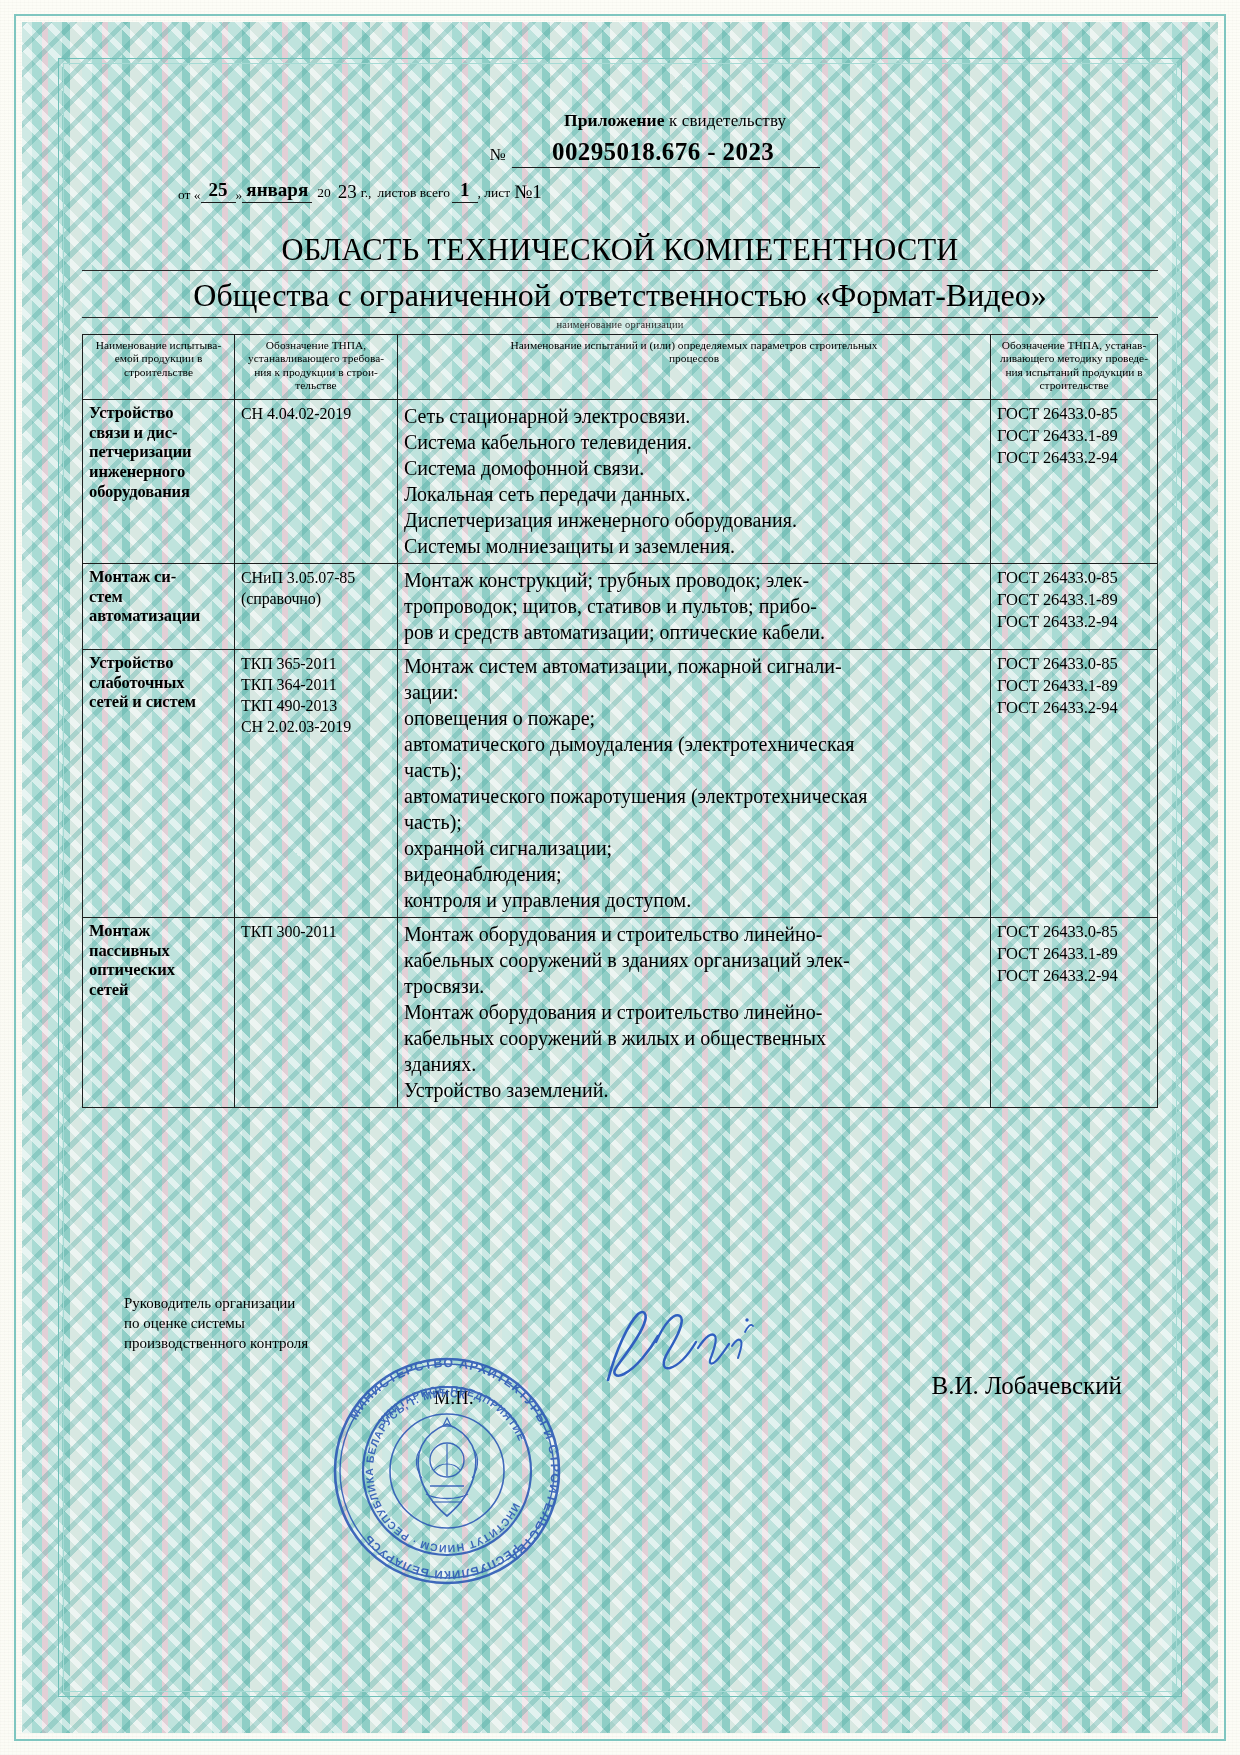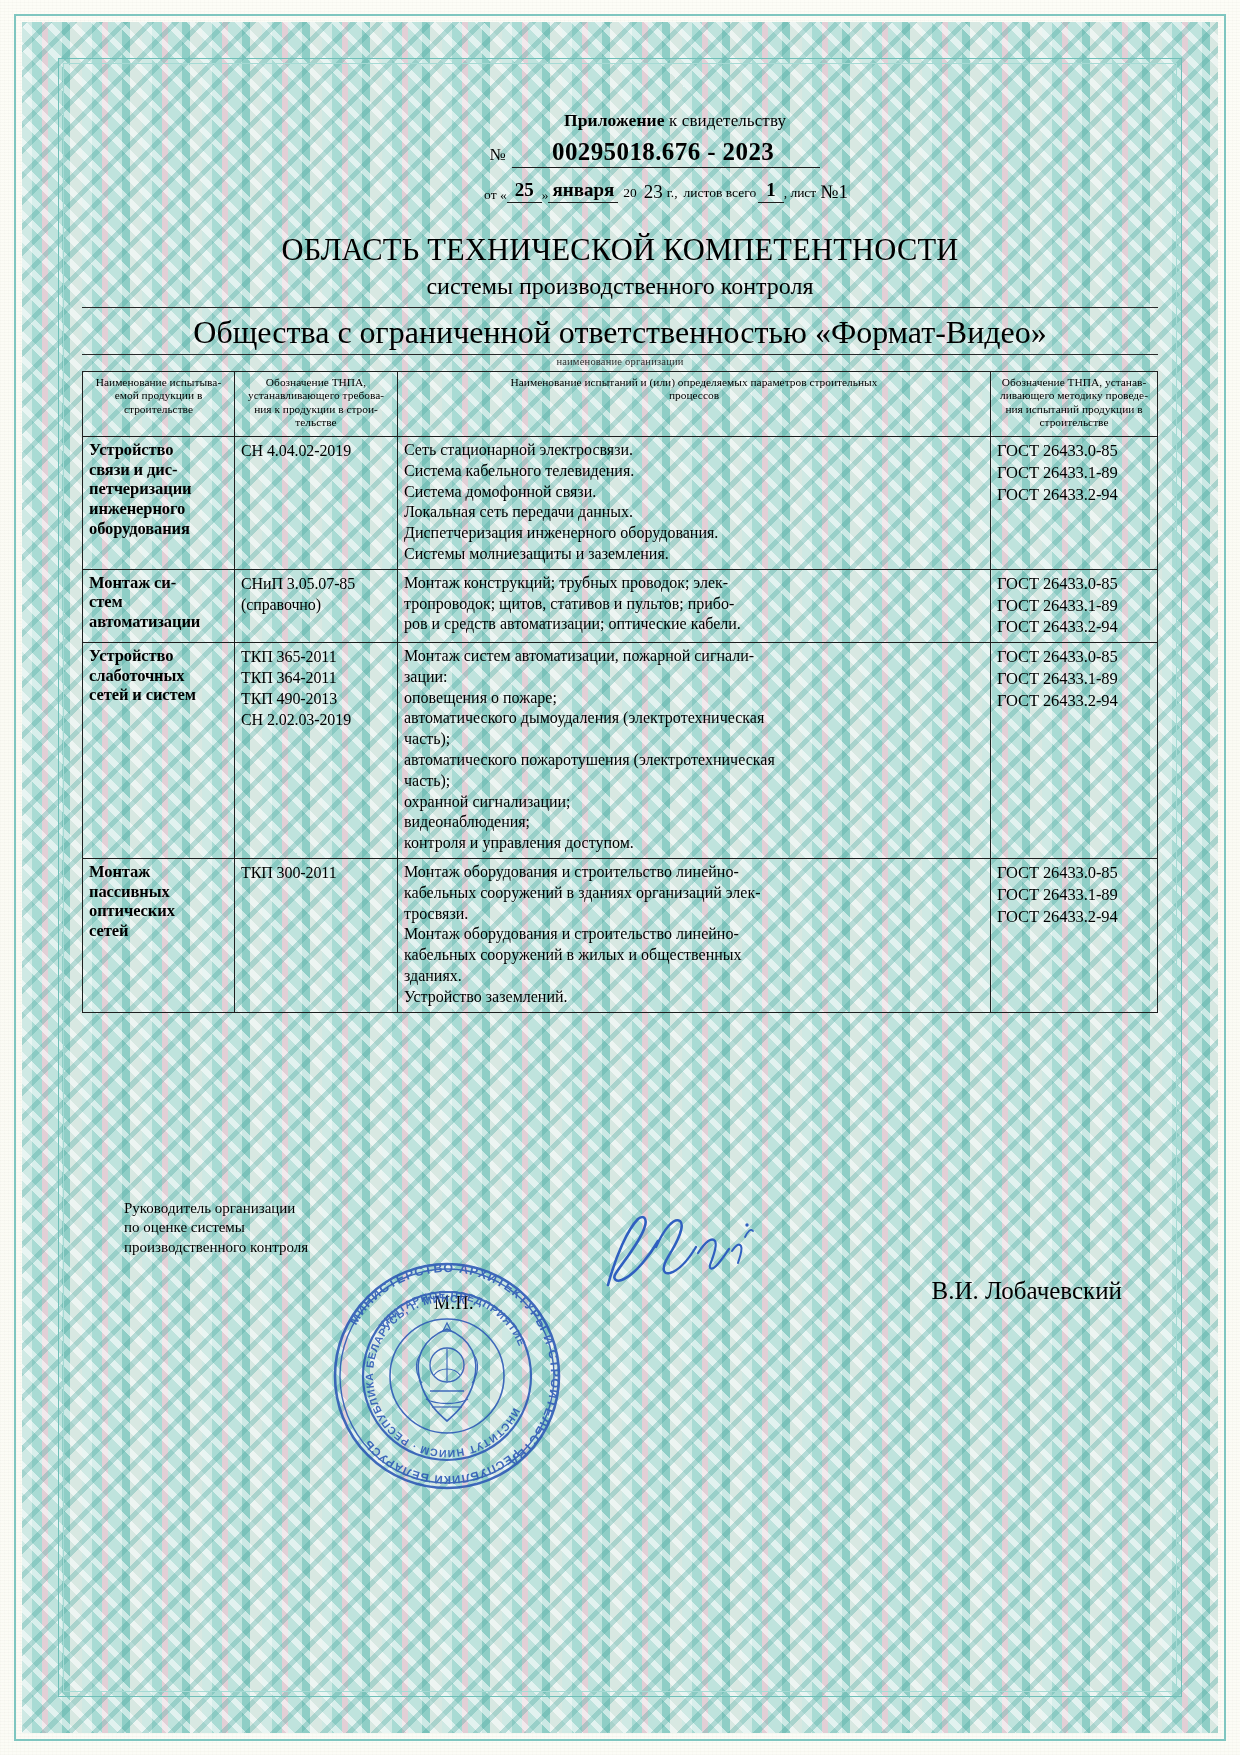--- a/index.html
+++ b/index.html
@@ -115,21 +115,21 @@
   .hdr-num .no{ font-size:17px; margin-right:6px; padding-bottom:3px;}
   .hdr-num .numval{
     font-size:25px;letter-spacing:.4px;
     border-bottom:1.6px solid #1d1d1d;
     padding:0 46px 1px 40px;
     white-space:nowrap;
     font-weight:bold;
   }
 
   .hdr-date{
-    display:flex;align-items:flex-end;justify-content:center;
+    display:flex;align-items:flex-end;
     padding-left:96px;
     margin-top:11px;
     font-size:16px;
     white-space:nowrap;
   }
   .hdr-date .small{ font-size:13.5px; }
   .hdr-date .u{
     display:inline-block;
     border-bottom:1.3px solid #1d1d1d;
     padding:0 8px 1px 8px;
@@ -209,21 +209,21 @@
     font-size:16.5px;
     line-height:1.19;
     letter-spacing:-.1px;
   }
   td.col-tnpa{
     font-size:16px;
     line-height:1.32;
     letter-spacing:-.1px;
   }
   td.col-proc{
-    font-size:16px;
+    font-size:20px;
     line-height:1.30;
     text-align:justify;
     text-justify:inter-word;
     margin-top:36px;
   }
   td.col-gost{
     font-size:16.5px;
     line-height:1.32;
     letter-spacing:-.1px;
   }
@@ -292,21 +292,20 @@
         <span class="plain">23</span>
         <span class="small" style="padding-bottom:2px;">г.,</span>
         <span class="small" style="padding:0 2px 2px 6px;">листов всего</span>
         <span class="u">1</span>
         <span class="small" style="padding-bottom:2px;">, лист</span>
         <span class="plain">№1</span>
       </div>
     </div>
 
     <div class="title1">ОБЛАСТЬ ТЕХНИЧЕСКОЙ КОМПЕТЕНТНОСТИ</div>
-    <div class="title2">системы производственного контроля</div>
     <div class="rule"></div>
     <div class="title3">Общества с ограниченной ответственностью «Формат-Видео»</div>
     <div class="rule2"></div>
     <div class="caption">наименование организации</div>
 
     <table class="main">
       <colgroup>
         <col class="c1">
           <col class="c2">
           <col class="c3">

